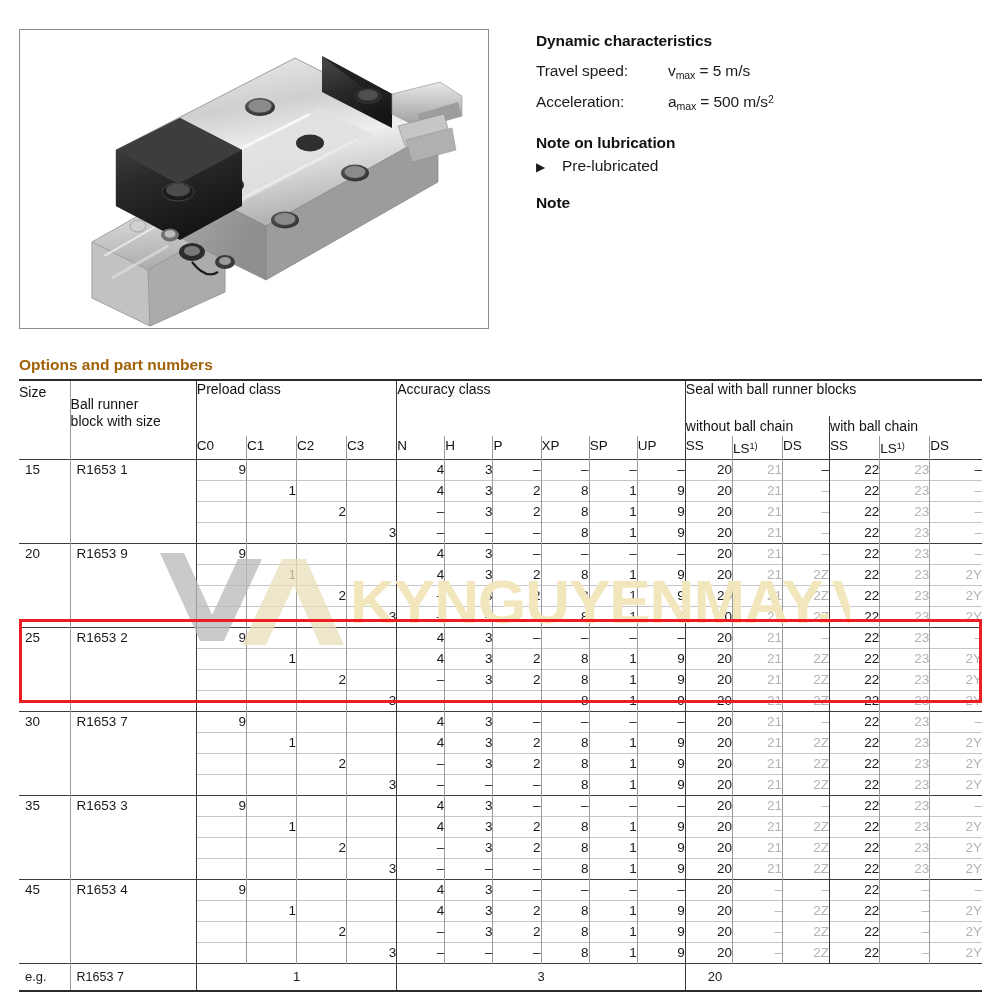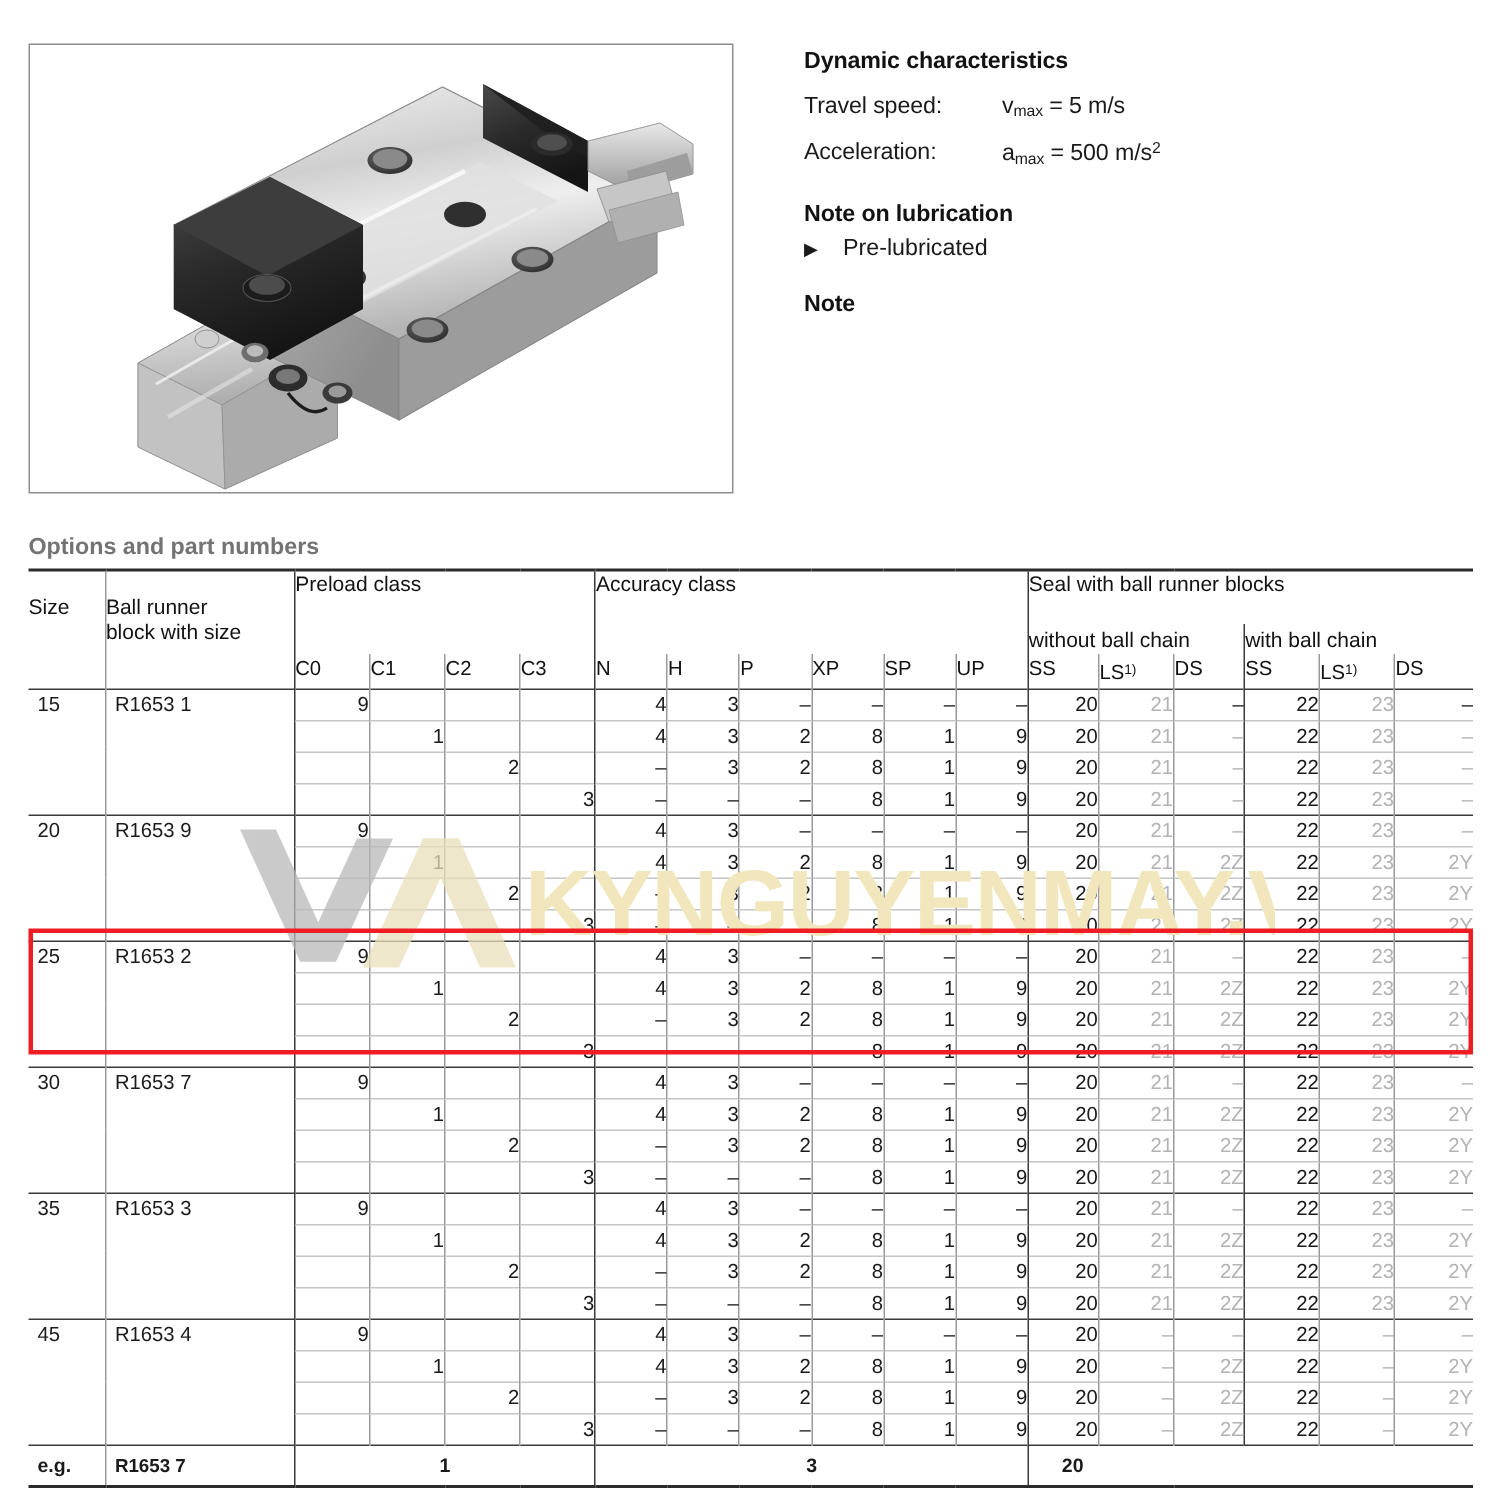--- a/index.html
+++ b/index.html
@@ -82,21 +82,21 @@
     color: #1a1a1a;
   }
 
   
   #table-title {
     position: absolute;
     left: 19px;
     top: 356px;
     font-size: 15.5px;
     font-weight: bold;
-    color: #737373;
+    color: #a16207;
   }
 
   #options-table-wrap {
     position: absolute;
     left: 19px;
     top: 379px;
     width: 963px;
   }
   table.opt {
     border-collapse: collapse;
@@ -142,21 +142,21 @@
     font-size: 13.5px;
     color: #121212;
     text-align: left;
     padding-right: 5px;
     line-height: 20px;
   }
 
   tr.group-start > td { border-top: 1.5px solid #3a3a3a; }
   tr.row-sub > td { border-top: 1px solid #c6c6c6; }
   tr.top-rule > td { border-top: 2px solid #2b2b2b; }
-  tr.thin-rule > td { border-top: 1.5px solid #3a3a3a; font-weight: bold; }
+  tr.thin-rule > td { border-top: 1.5px solid #3a3a3a; }
 
   .vline-strong { border-left: 1.6px solid #3a3a3a !important; }
 
   
   #highlight-box {
     position: absolute;
     left: 19px;
     top: 619px;
     width: 963px;
     height: 84px;
@@ -343,21 +343,21 @@
         <col style="width:48px">
       <col style="width:47px">
         <col style="width:50px">
         <col style="width:47px">
       <col style="width:50px">
         <col style="width:50px">
         <col style="width:52px">
     </colgroup>
     <tbody id="table-body">
         <tr class="top-rule">
-          <td class="cell hdr-text noleft" rowspan="3" style="height:56px;vertical-align:top;padding-top:15px">Size</td>
+          <td class="cell hdr-text noleft" rowspan="3" style="height:56px;vertical-align:top;padding-top:3px">Size</td>
           <td class="cell hdr-text" rowspan="3" style="height:56px;vertical-align:top;padding-top:15px">
             <div>Ball runner</div>
             <div>block with size</div>
           </td>
           <td class="cell hdr-text vline-strong" colspan="4" style="height:36px">Preload class</td>
           <td class="cell hdr-text vline-strong" colspan="6" style="height:36px">Accuracy class</td>
           <td class="cell hdr-text vline-strong" colspan="6" style="height:36px">Seal with ball runner blocks</td>
         </tr>
         <tr>
           <td class="cell vline-strong" colspan="4" style="height:20px"></td>

